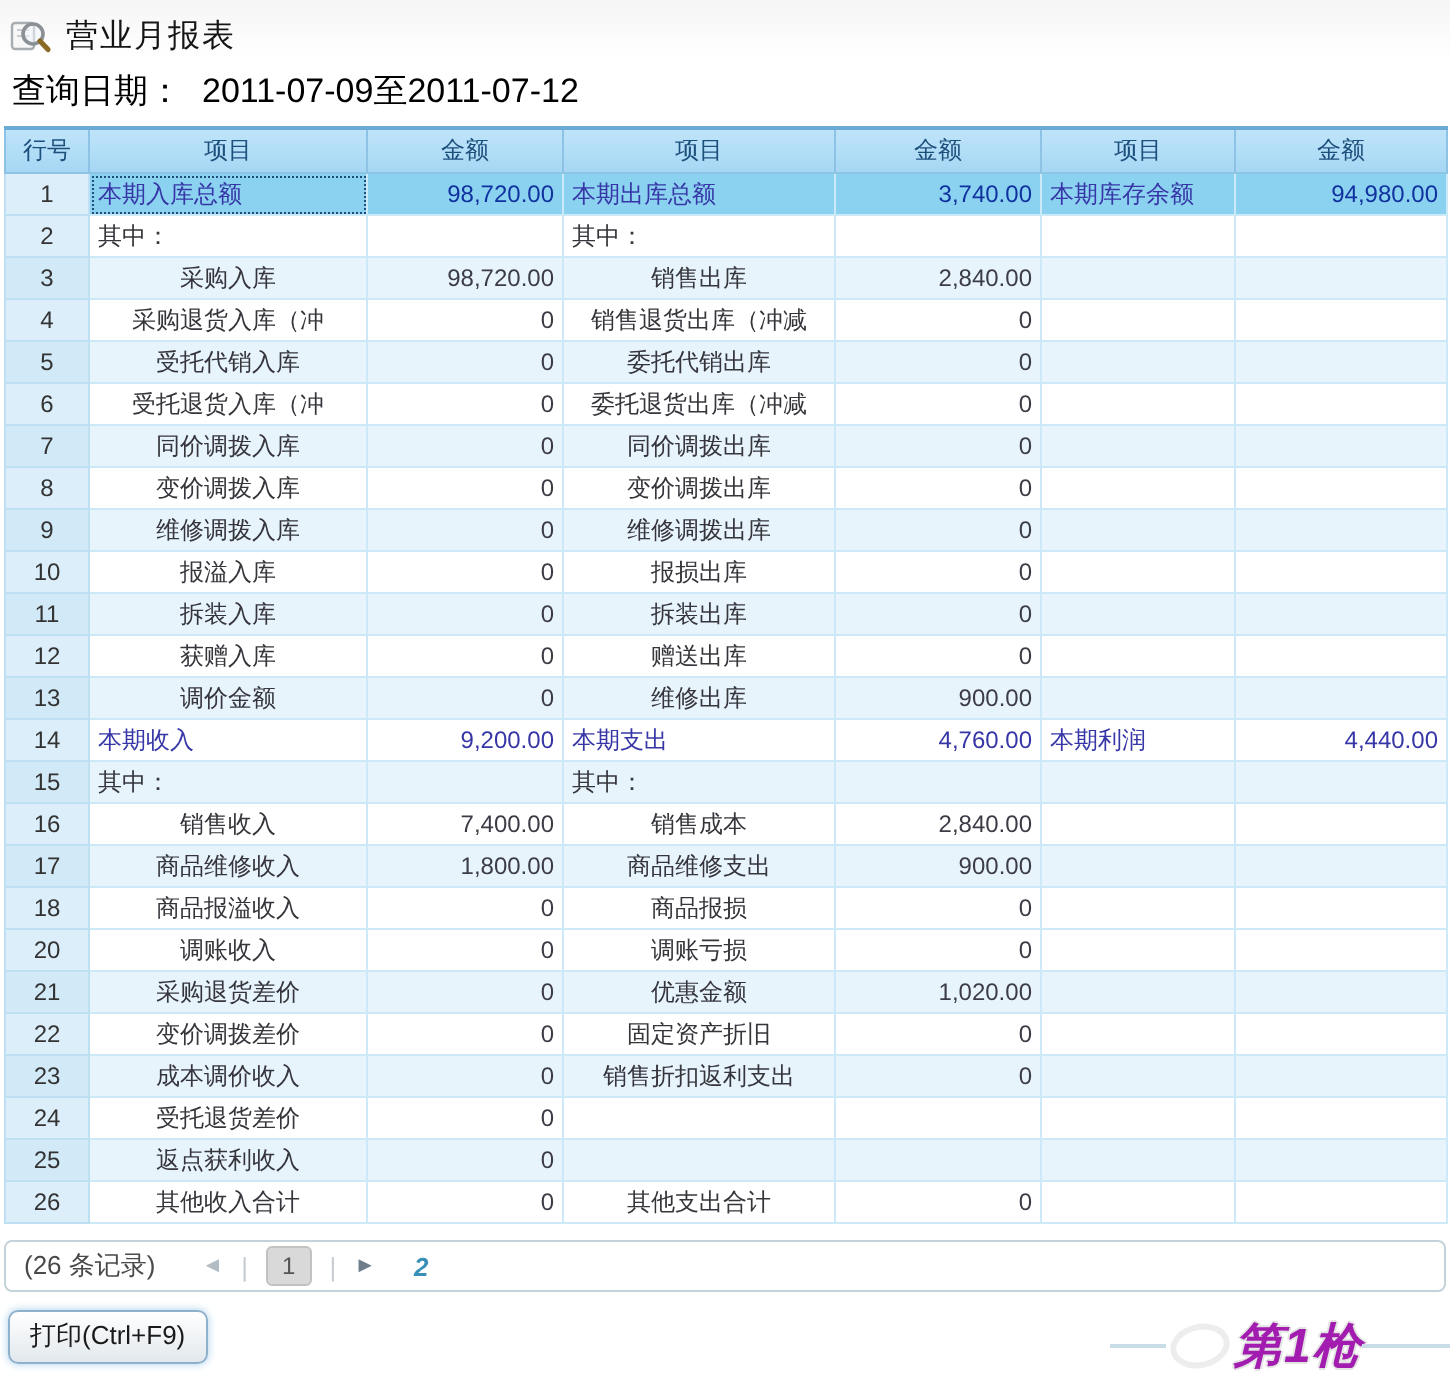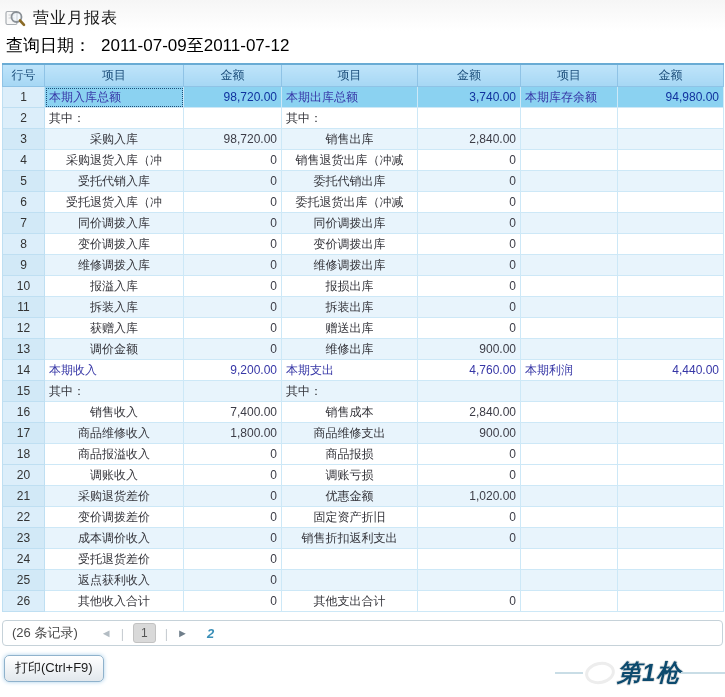--- a/index.html
+++ b/index.html
@@ -51,21 +51,21 @@
     padding:3px 10px 4px;background:linear-gradient(#ffffff,#e2e8ed);
     border:1px solid #8fb2cc;border-radius:5px;box-shadow:0 0 4px #a9cfe9;cursor:pointer;
     font-family:"Liberation Sans","DejaVu Sans",sans-serif;}
 
   .watermark{position:absolute;right:0;top:651px;width:170px;height:44px;
     display:flex;align-items:center;pointer-events:none;}
   .wm-line{height:2px;background:#c9dde6;width:28px;}
   .wm-line.r{flex:1;}
   .wm-logo{width:30px;height:22px;border:3px solid #ededed;border-radius:50%;
     transform:rotate(-12deg);box-sizing:border-box;margin:0 2px;}
-  .wm-text{font-size:24px;font-weight:bold;font-style:italic;color:#0c4a6e;
+  .wm-text{font-size:24px;font-weight:bold;font-style:italic;color:#a21caf;
     text-shadow:1px 0 #e3e3e3,-1px 0 #e3e3e3,0 1px #e3e3e3,0 -1px #e3e3e3;letter-spacing:1px;}
 </style>
 </head>
 <body>
 
 <div class="page">
 
   <div class="titlebar">
     <span style="display:inline-flex;">
       <svg width="21" height="19" viewBox="0 0 21 19">

